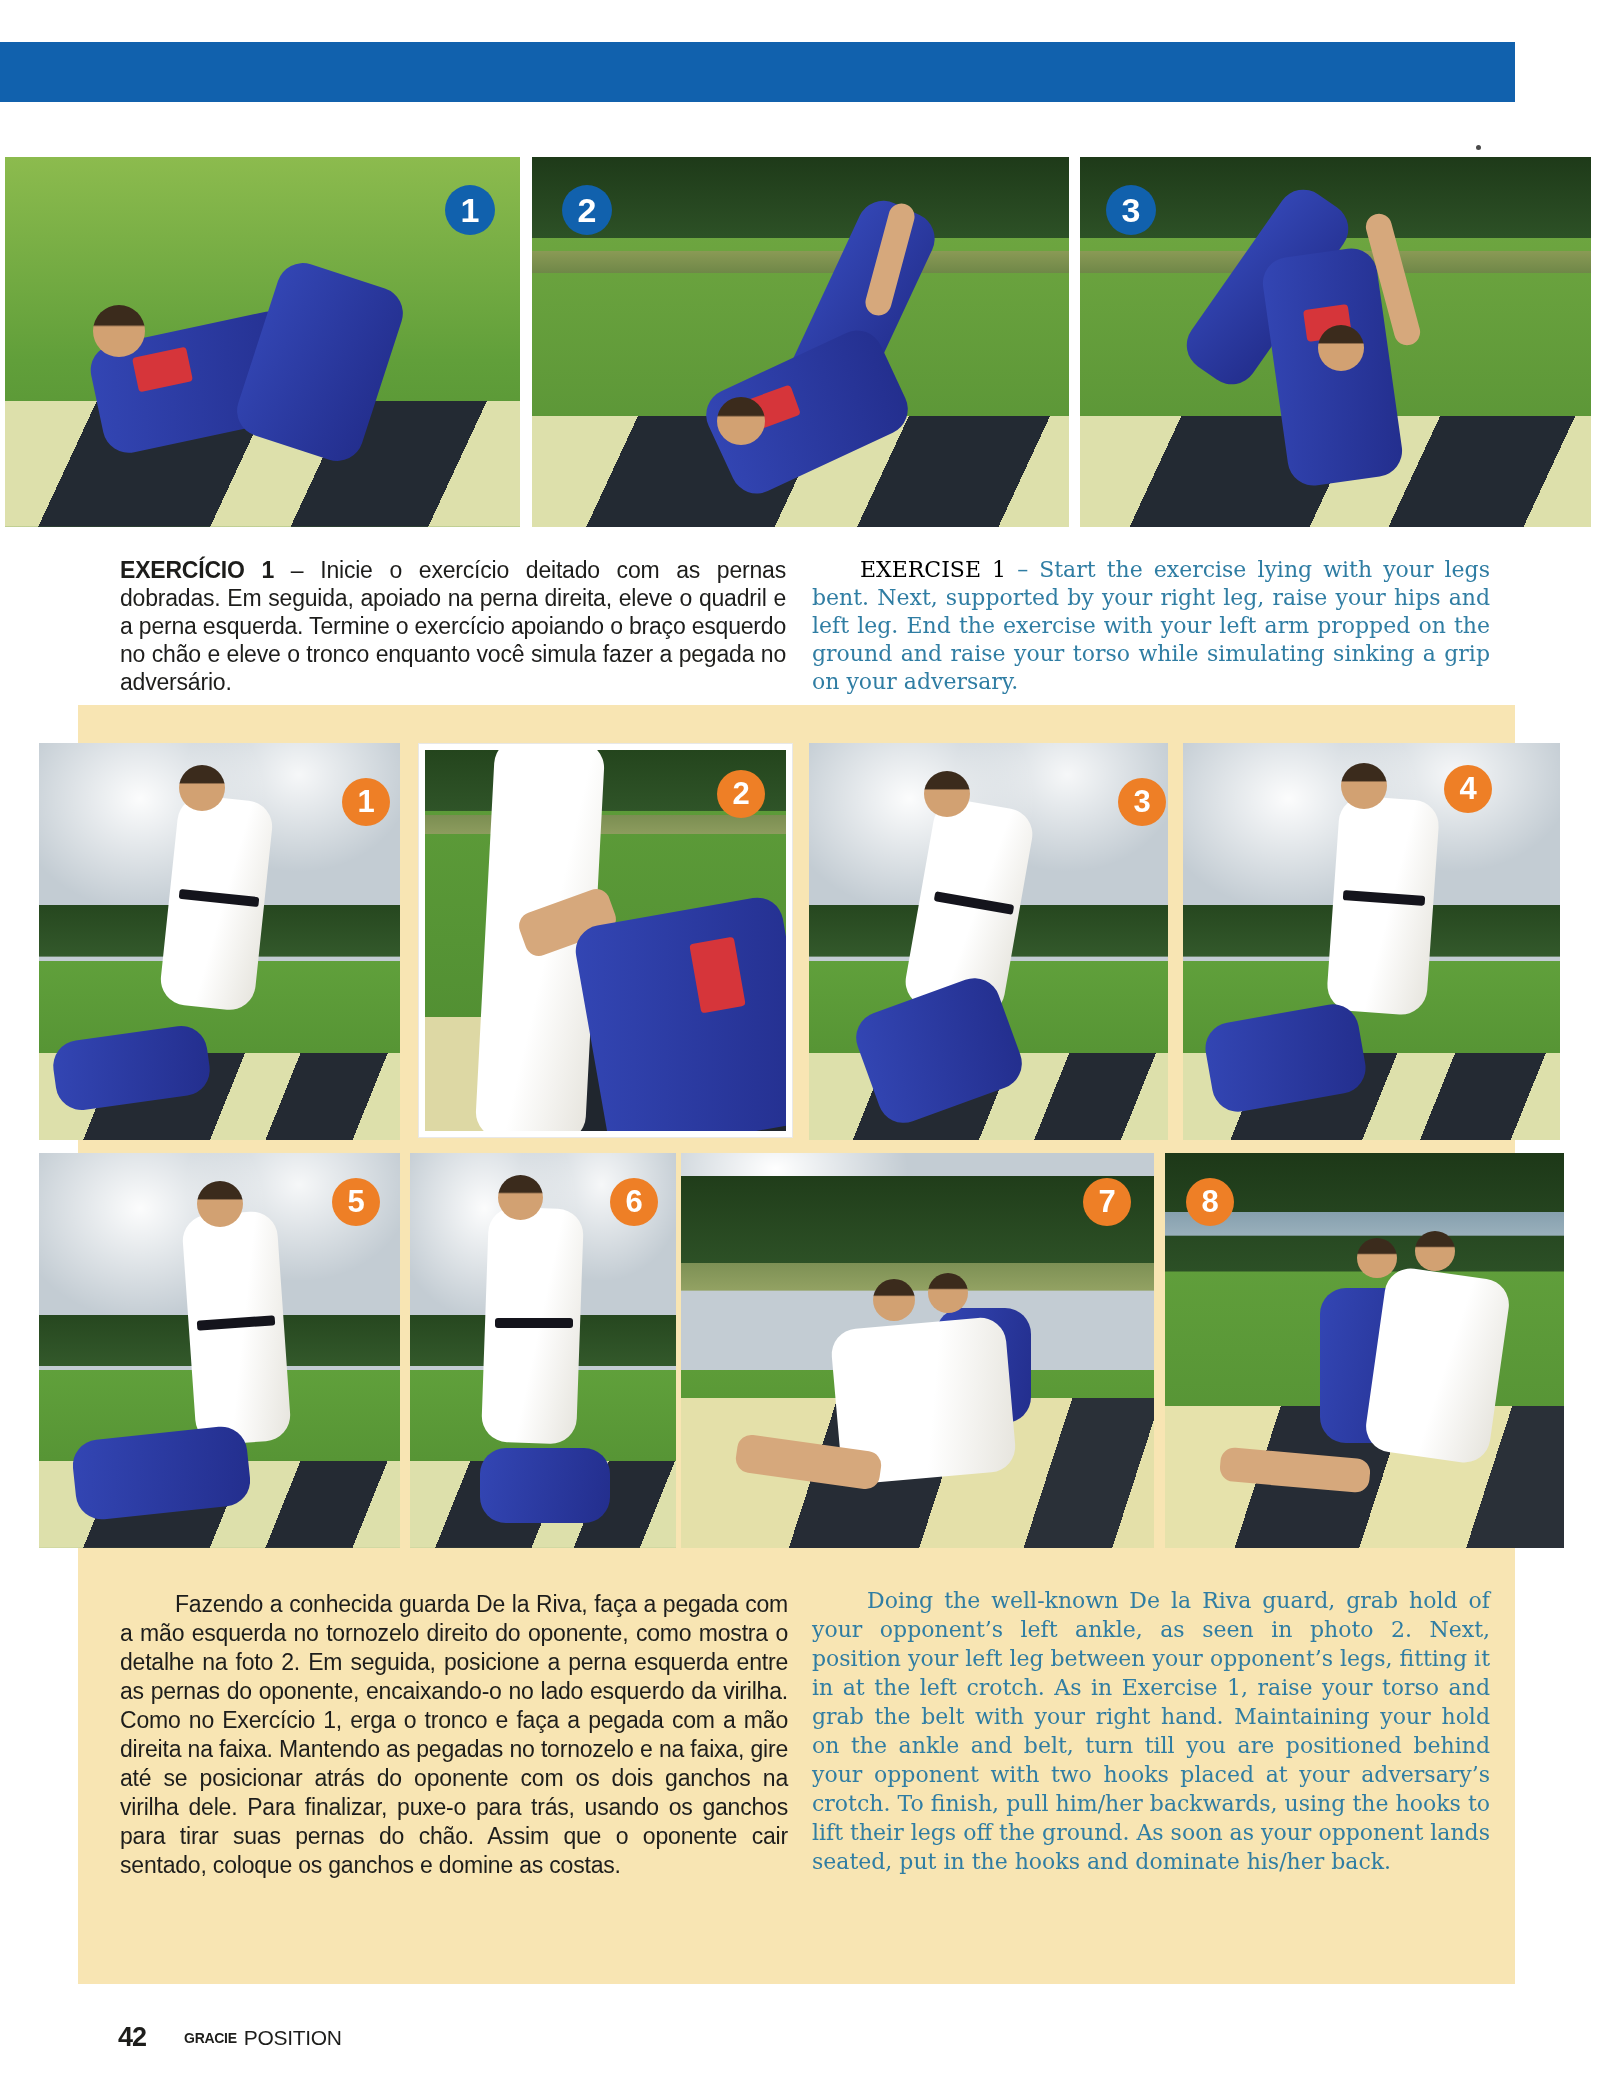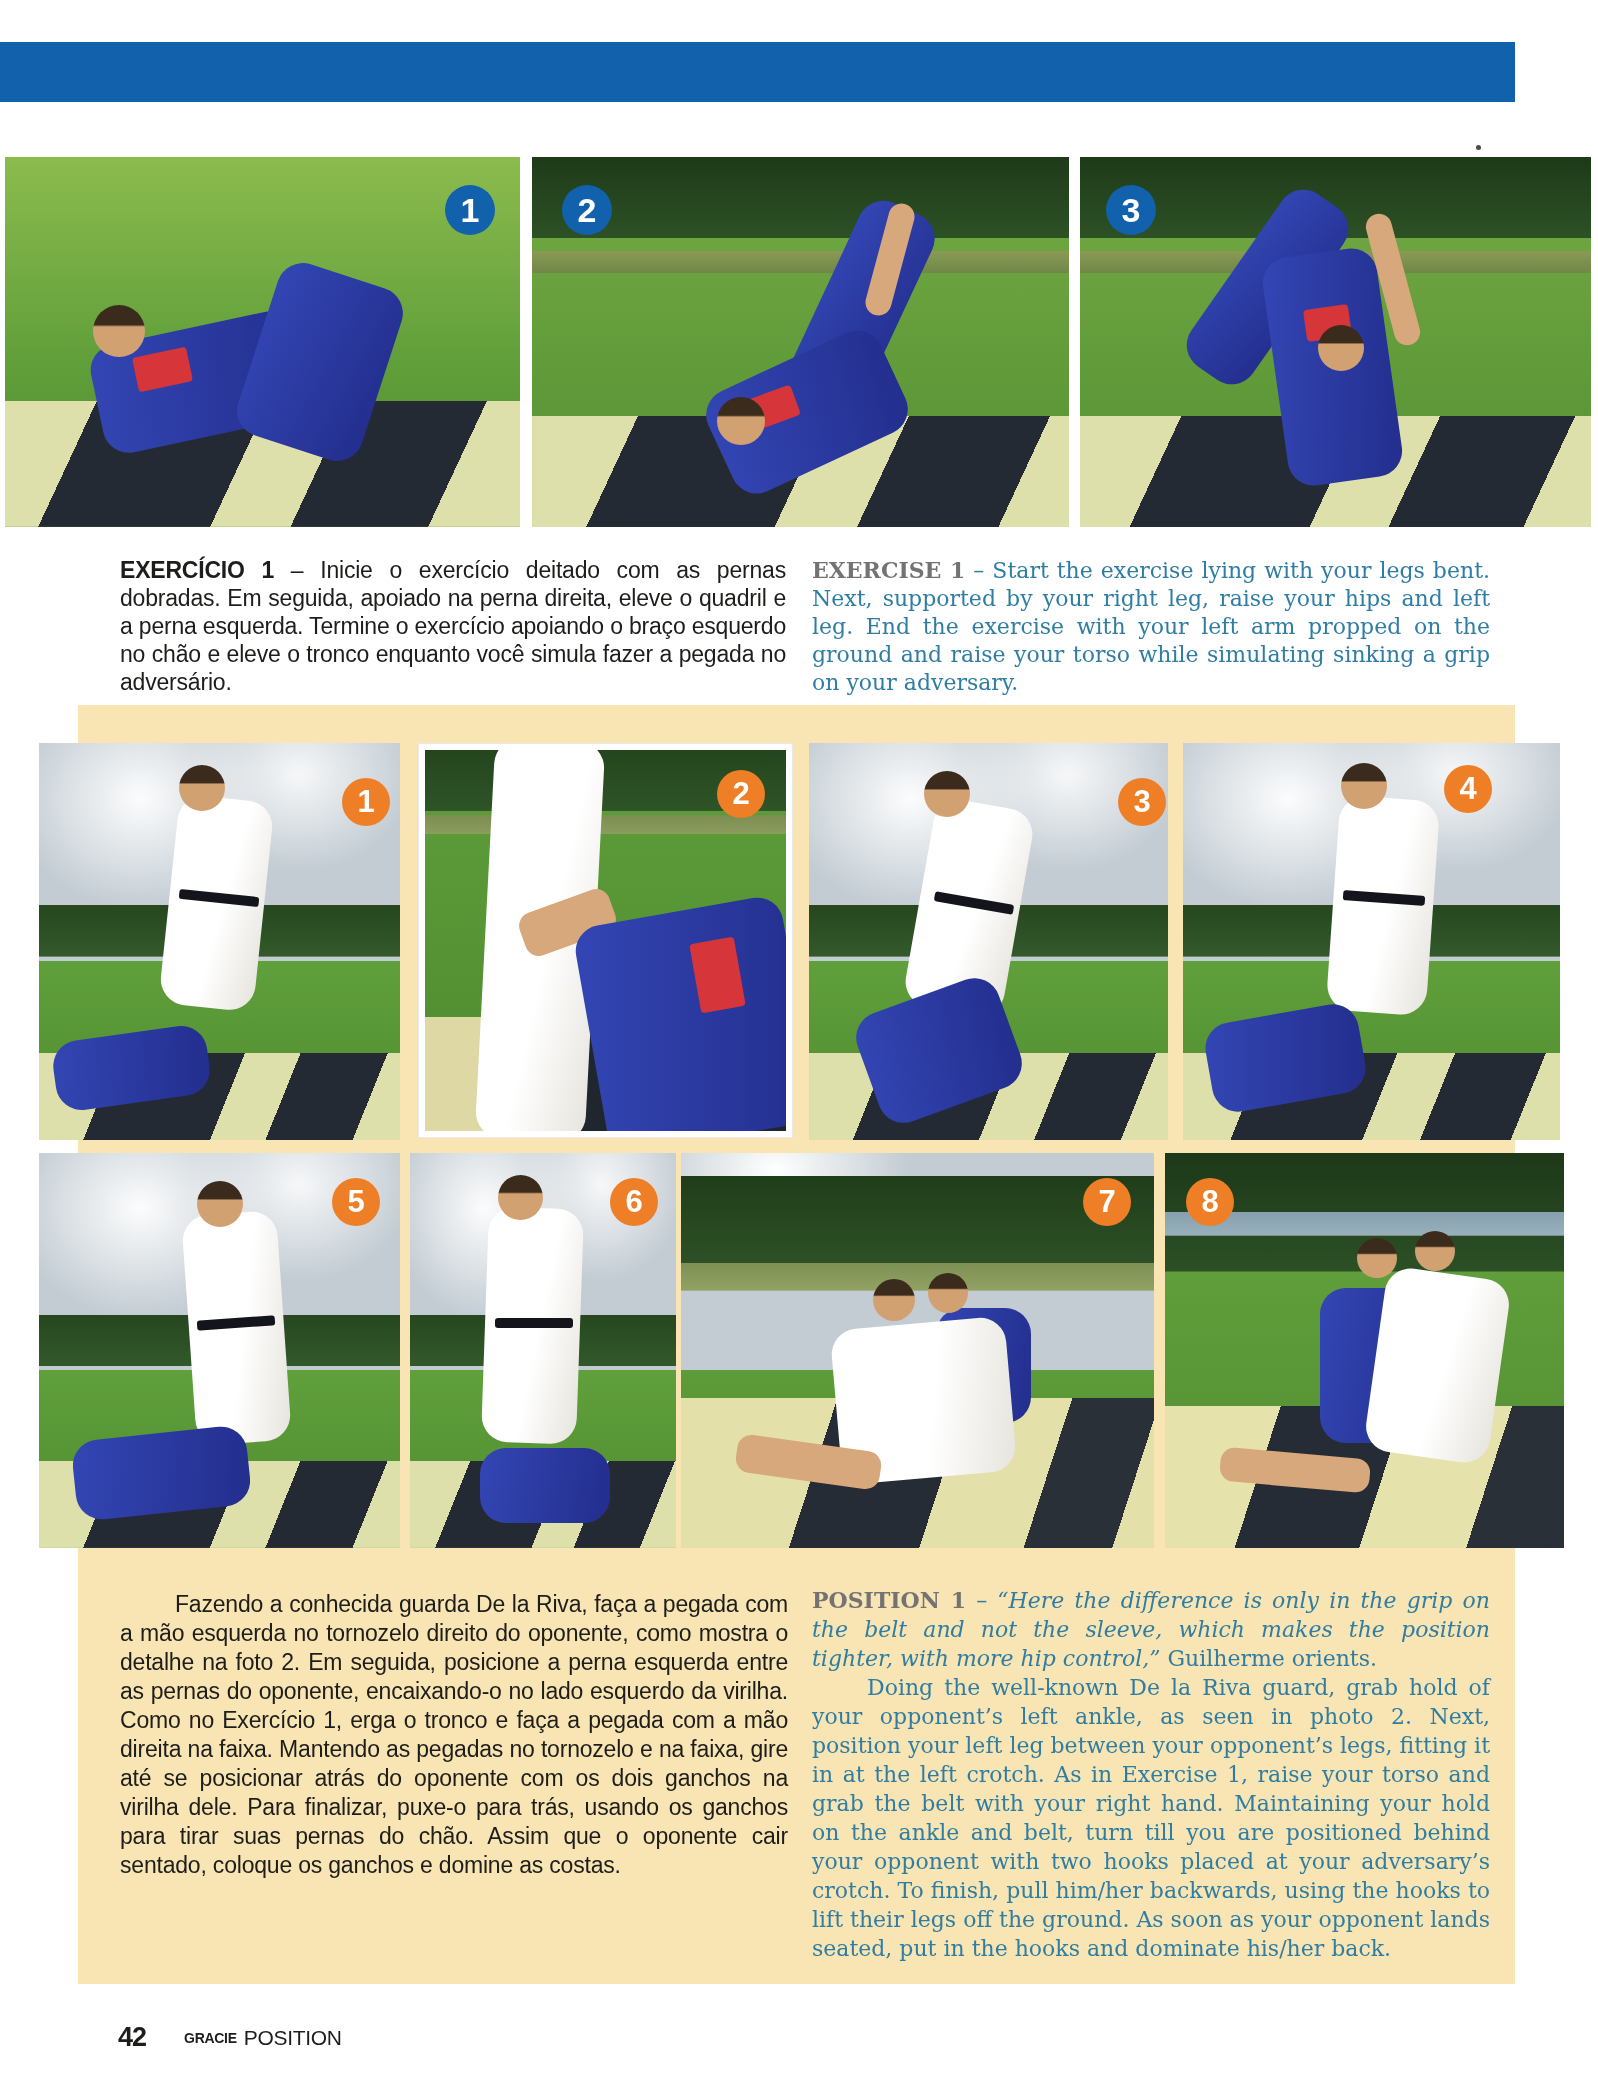--- a/index.html
+++ b/index.html
@@ -60,21 +60,21 @@
          justify-content:center;color:#ffffff;font-weight:700;font-size:31px;
          font-family:"Liberation Sans",sans-serif;}
   .badge.blue{background:#1161ad;width:50px;height:50px;font-size:34px;}
   .badge.orange{background:#ee7f26;}
   
   .cream-panel{position:absolute;left:78px;top:705px;width:1437px;height:1279px;background:#f8e5b3;}
   .txt{position:absolute;text-align:justify;}
   .pt-text{font-family:"Liberation Sans",sans-serif;font-size:23px;line-height:28px;color:#1d1d1b;letter-spacing:-0.2px;}
   .pt-text .h{font-weight:700;}
   .en-text{font-family:"DejaVu Serif","Liberation Serif",serif;font-size:22px;line-height:28px;color:#2f7da3;}
-  .en-text .h{font-weight:700;color:#737373;font-style:normal;}
+  .en-text .h{font-weight:400;color:#000000;font-style:normal;margin-left:48px;}
   .quote{font-style:italic;}
   .txt p{margin:0;}
   .txt p.indent{text-indent:55px;}
   .pos-text{line-height:29px;}
   
   .footer{position:absolute;left:118px;top:2022px;display:flex;align-items:center;
           font-family:"Liberation Sans",sans-serif;color:#1d1d1b;letter-spacing:-0.3px;}
   .footer .pgnum{font-size:27px;font-weight:700;letter-spacing:-1px;}
   .footer .magb{font-size:14px;font-weight:700;margin-left:38px;}
   .footer .magr{font-size:21px;font-weight:400;margin-left:7px;}
@@ -214,23 +214,20 @@
     <div class="badge orange" style="left:21px;top:25px;">
         <span>8</span>
       </div>
   </div>
 
   <div class="txt pt-text pos-text" style="left:120px;top:1590px;width:668px;">
     <p class="indent">Fazendo a conhecida guarda De la Riva, faça a pegada com a mão esquerda no tornozelo direito do oponente, como mostra o detalhe na foto 2. Em seguida, posicione a perna esquerda entre as pernas do oponente, encaixando-o no lado esquerdo da virilha. Como no Exercício 1, erga o tronco e faça a pegada com a mão direita na faixa. Mantendo as pegadas no tornozelo e na faixa, gire até se posicionar atrás do oponente com os dois ganchos na virilha dele. Para finalizar, puxe-o para trás, usando os ganchos para tirar suas pernas do chão. Assim que o oponente cair sentado, coloque os ganchos e domine as costas.</p>
   </div>
 
   <div class="txt en-text pos-text" style="left:812px;top:1586px;width:678px;">
-    <p><span class="h">POSITION 1</span>
-       <span>–</span>
-       <span class="quote">“Here the difference is only in the grip on the belt and not the sleeve, which makes the position tighter, with more hip control,”</span><span> Guilherme orients.</span></p>
     <p class="indent">Doing the well-known De la Riva guard, grab hold of your opponent’s left ankle, as seen in photo 2. Next, position your left leg between your opponent’s legs, fitting it in at the left crotch. As in Exercise 1, raise your torso and grab the belt with your right hand. Maintaining your hold on the ankle and belt, turn till you are positioned behind your opponent with two hooks placed at your adversary’s crotch. To finish, pull him/her backwards, using the hooks to lift their legs off the ground. As soon as your opponent lands seated, put in the hooks and dominate his/her back.</p>
   </div>
 
   <div class="footer">
     <span class="pgnum">42</span>
     <span class="magb">GRACIE</span>
     <span class="magr">POSITION</span>
   </div>
 
 </div>

